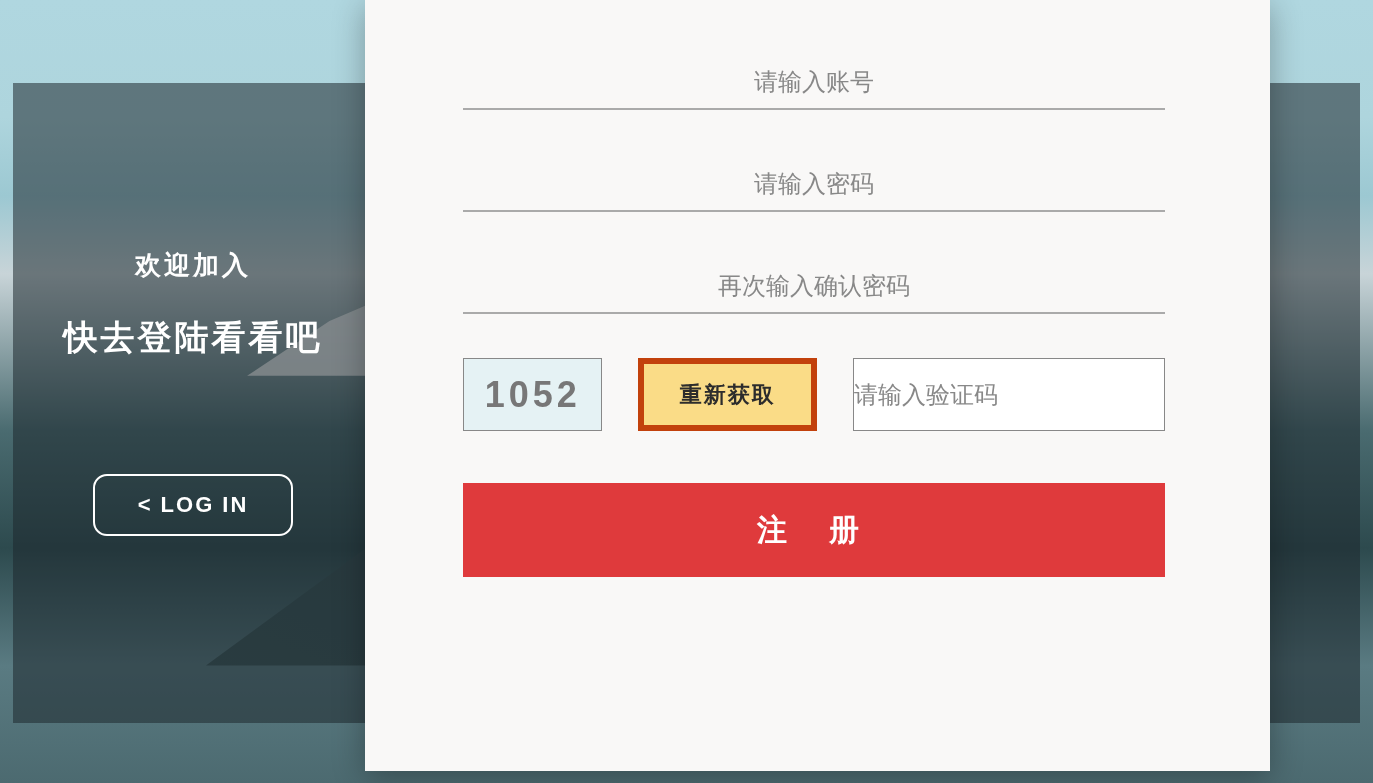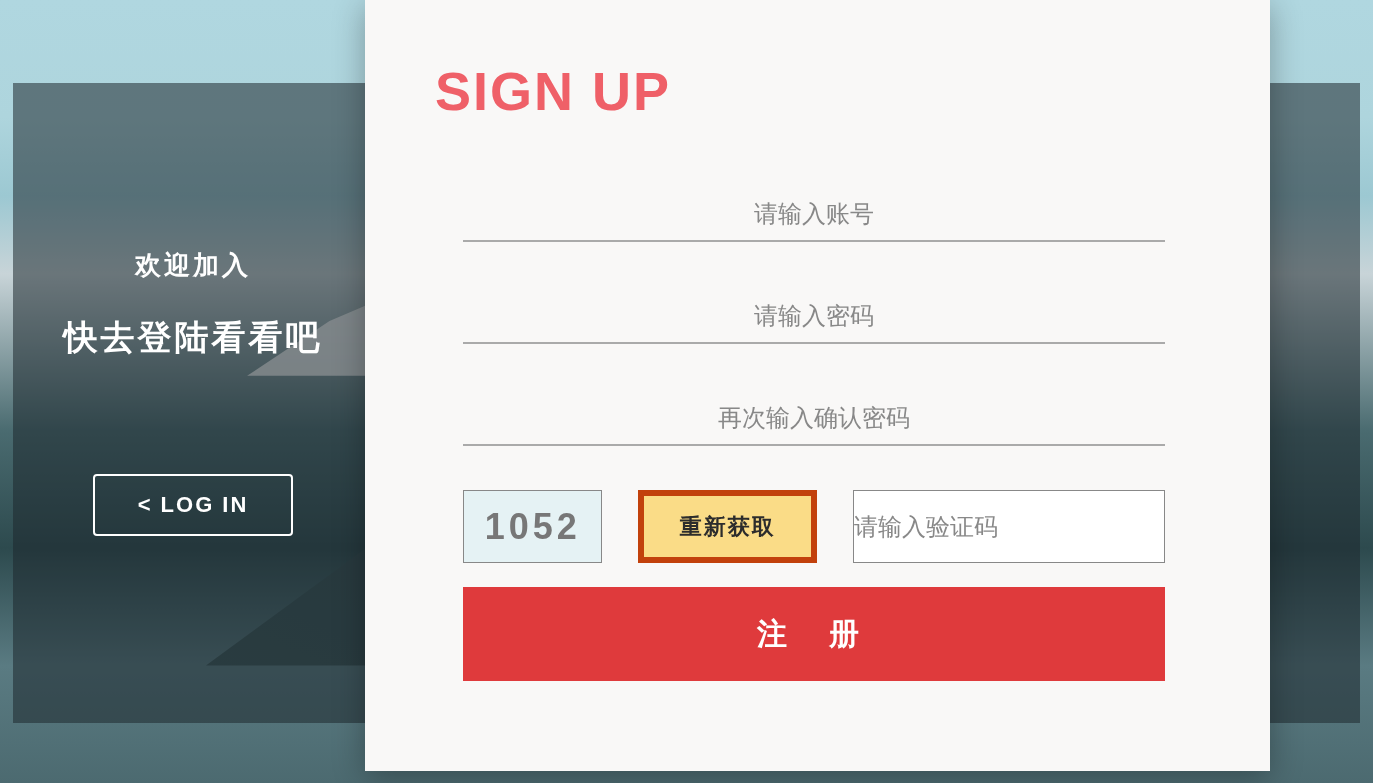--- a/index.html
+++ b/index.html
@@ -85,21 +85,21 @@
     .welcome-line2 {
       font-size: 34px;
       font-weight: bold;
       margin-bottom: 113px;
       letter-spacing: 3px;
     }
     
     .login-button {
       display: inline-block;
       border: 2px solid white;
-      border-radius: 4px;
+      border-radius: 14px;
       padding: 16px 43px;
       font-size: 22px;
       font-weight: bold;
       letter-spacing: 2px;
       color: white;
       background: transparent;
       cursor: pointer;
     }
     
     .signup-card {
@@ -141,21 +141,21 @@
     }
     
     .text-input::placeholder {
       color: #888;
     }
     
     .captcha-row {
       display: flex;
       gap: 36px;
       margin-top: -8px;
-      margin-bottom: 24px;
+      margin-bottom: 52px;
     }
     
     .captcha-display {
       width: 172px;
       height: 73px;
       background: #e5f2f4;
       border: 1px solid #888;
       display: flex;
       align-items: center;
       justify-content: center;
@@ -214,21 +214,20 @@
 
 <div class="dark-panel">
   <div class="left-content">
     <div class="welcome-line1">欢迎加入</div>
     <div class="welcome-line2">快去登陆看看吧</div>
     <button class="login-button">&lt;  LOG IN</button>
   </div>
 </div>
 
 <div class="signup-card">
-  <div class="signup-title">SIGN UP</div>
 
   <div class="form-area">
     <input type="text" class="text-input" placeholder="请输入账号" style="">
     
     <input type="password" class="text-input" placeholder="请输入密码" style="">
     
     <input type="password" class="text-input" placeholder="再次输入确认密码" style="">
     
     <div class="captcha-row">
       <div class="captcha-display">1052</div>

